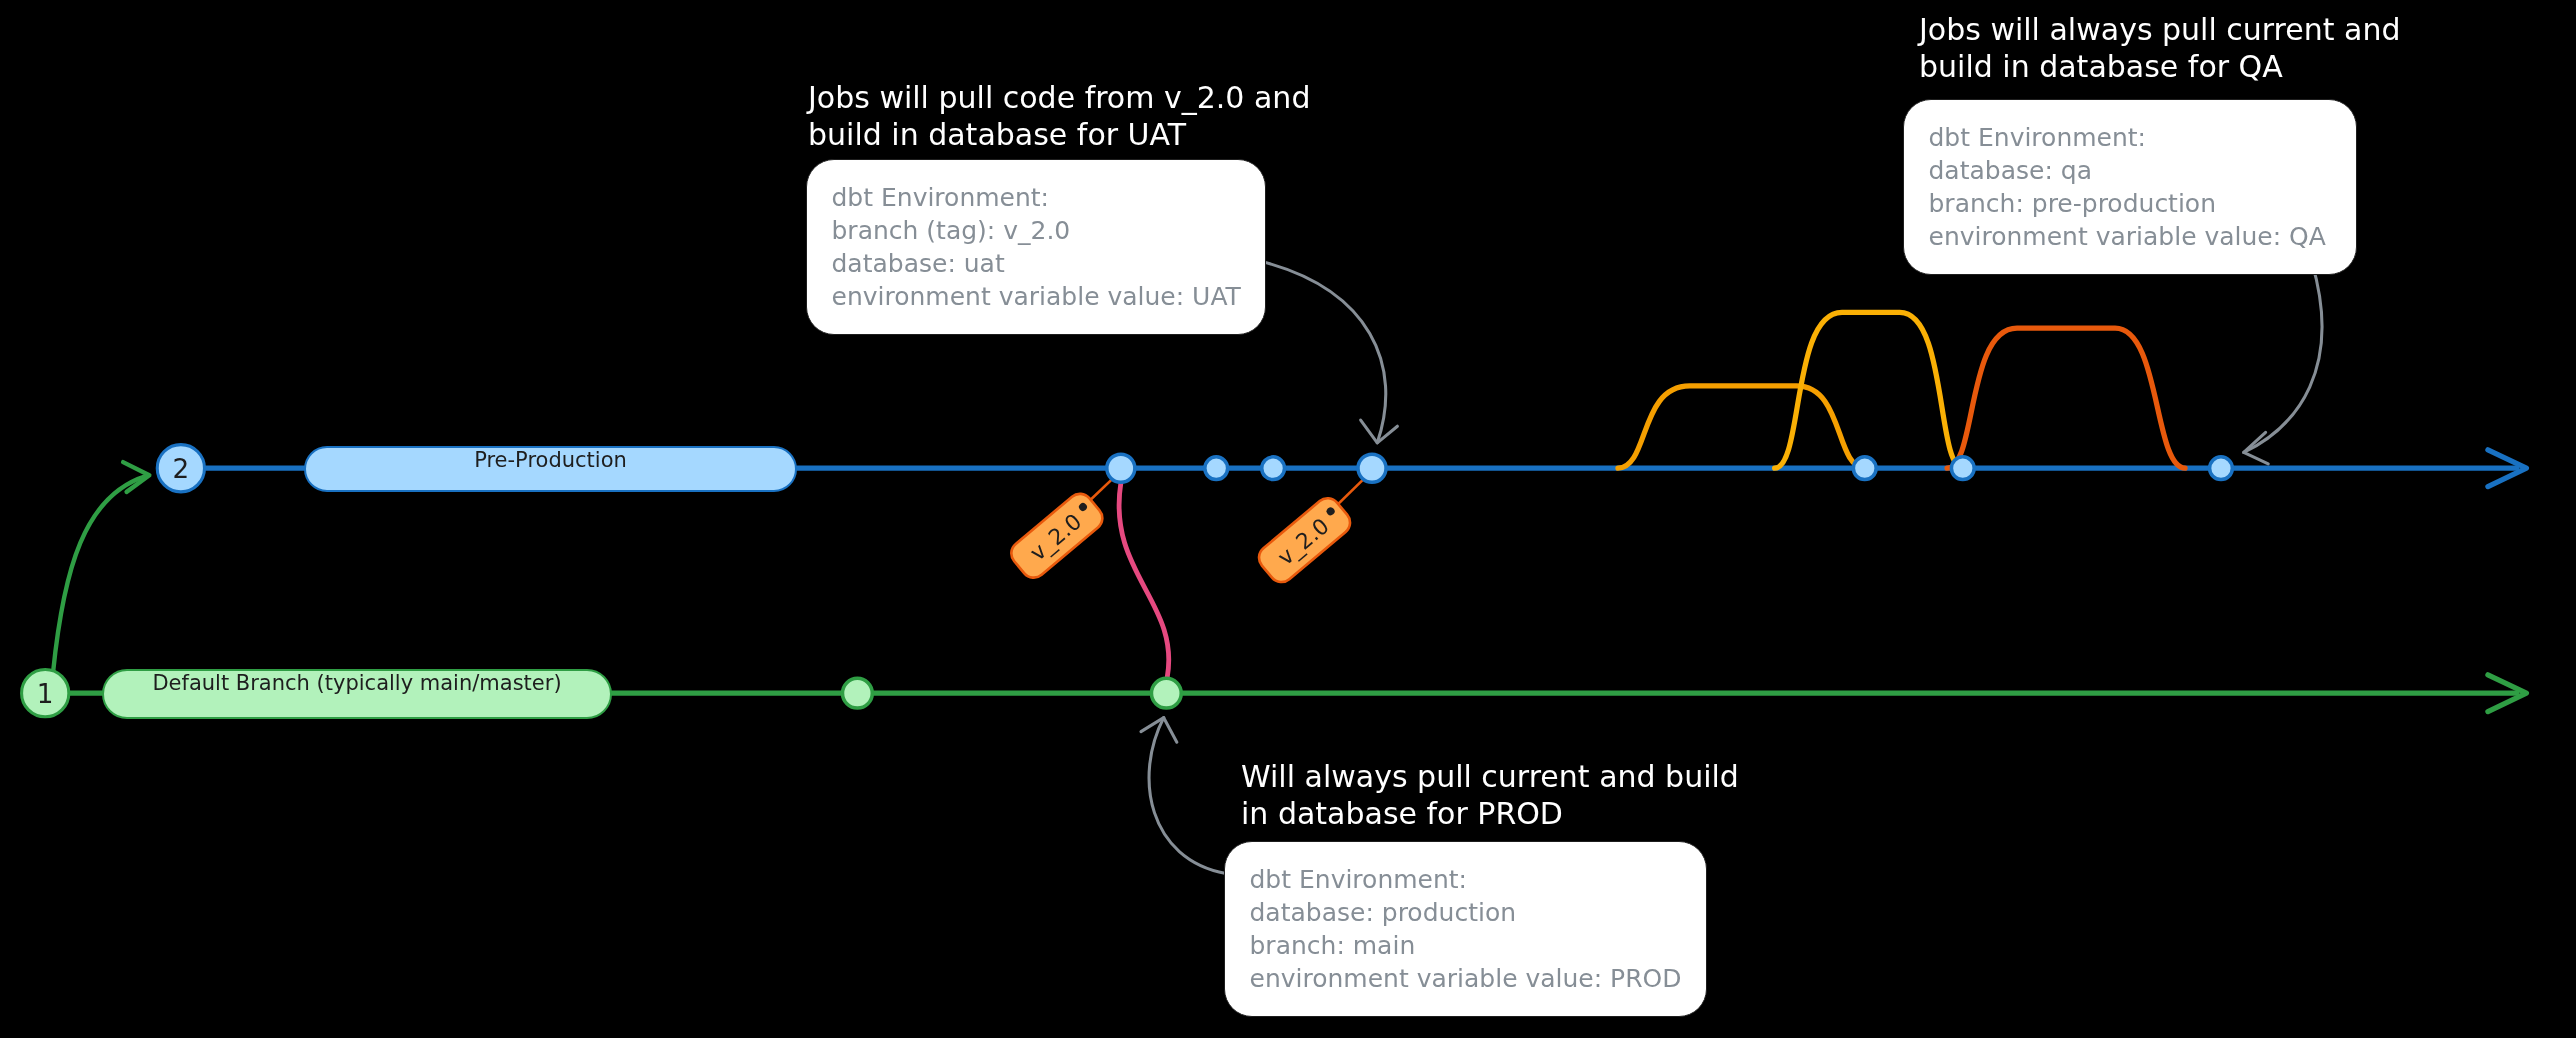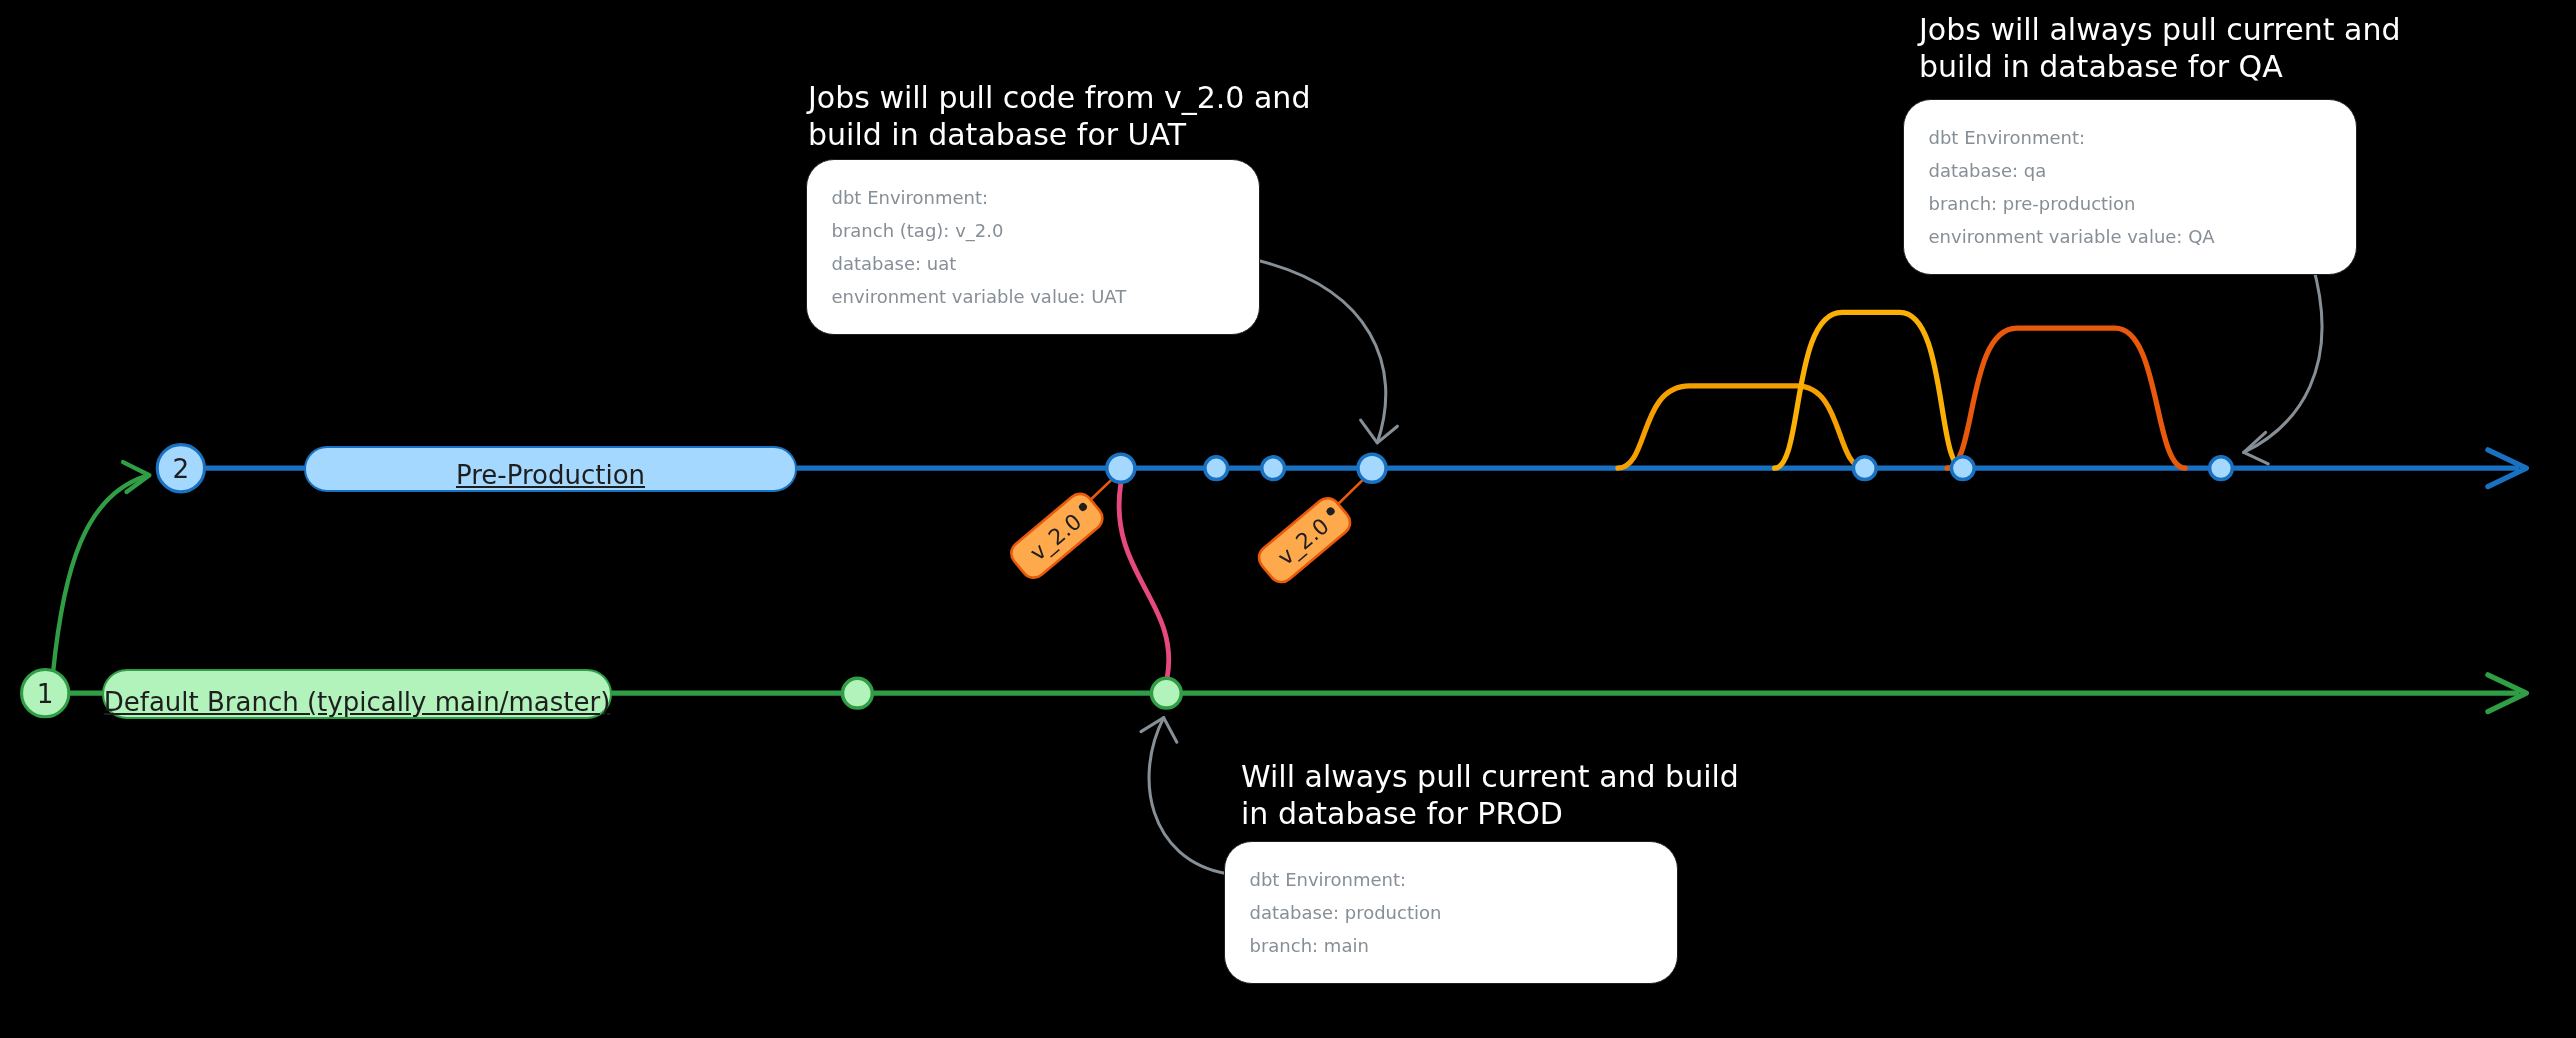--- a/index.html
+++ b/index.html
@@ -6,37 +6,36 @@
   .canvas{
     position:relative;
     width:2576px;height:1038px;
     background:#000;
     font-family:"DejaVu Sans", sans-serif;
     overflow:hidden;
   }
   .canvas svg{position:absolute;left:0;top:0;}
   .pill{
     position:absolute;
-    display:flex;align-items:flex-end;justify-content:center;
+    display:flex;align-items:flex-start;justify-content:center;
     border-radius:26px;
-    font-size:26px;color:#1e1e1e;
+    font-size:21px;color:#1e1e1e;
     white-space:nowrap;
     box-sizing:border-box;
-    text-decoration:underline;
   }
   .pill-green{left:102px;top:669px;width:510px;height:50px;background:#b2f2bb;border:2.6px solid #2f9e44;}
   .pill-blue{left:304px;top:446px;width:493px;height:46px;background:#a5d8ff;border:2.6px solid #1971c2;}
   .callout{
     position:absolute;
     background:#ffffff;
     border:1.8px solid #1e1e1e;
     border-radius:28px;
     padding:21px 24.5px;
     color:#868e96;
-    font-size:18px;
+    font-size:25px;
     line-height:33px;
   }
   .callout div{white-space:nowrap;}
   .callout-uat{left:806px;top:159px;min-width:403px;}
   .callout-qa{left:1903px;top:99px;min-width:403px;}
   .callout-prod{left:1224px;top:841px;min-width:403px;}
   .note{
     position:absolute;
     color:#ffffff;
     font-size:30px;
@@ -142,16 +141,17 @@
   </div>
 
   <div class="note note-prod">
     <div>Will always pull current and build</div>
     <div>in database for PROD</div>
   </div>
   <div class="callout callout-prod">
     <div>dbt Environment:</div>
     <div>database: production</div>
     <div>branch: main</div>
+    <div>environment variable value: PROD</div>
   </div>
 
 </div>
 
 
 </body></html>

